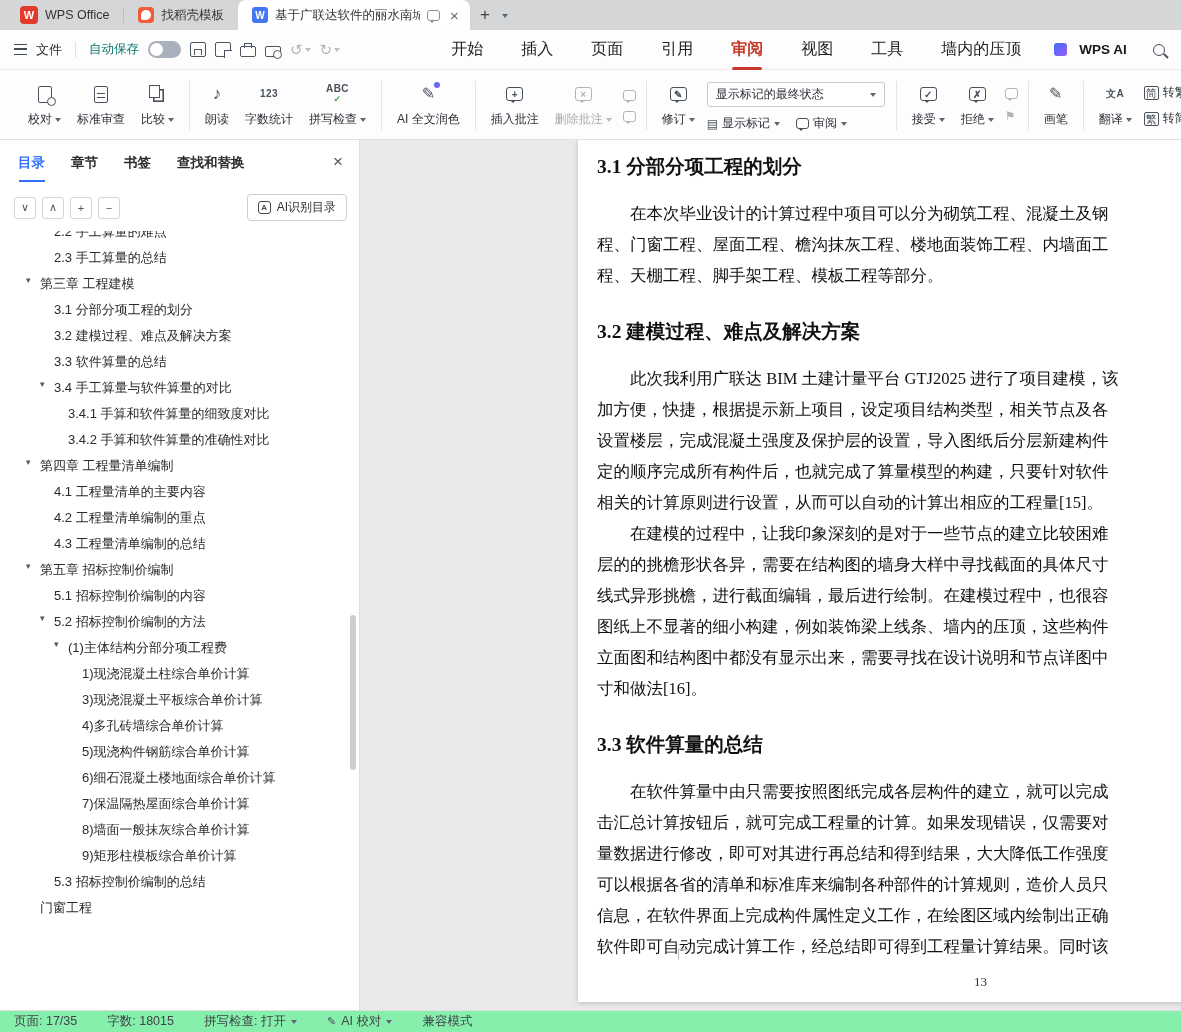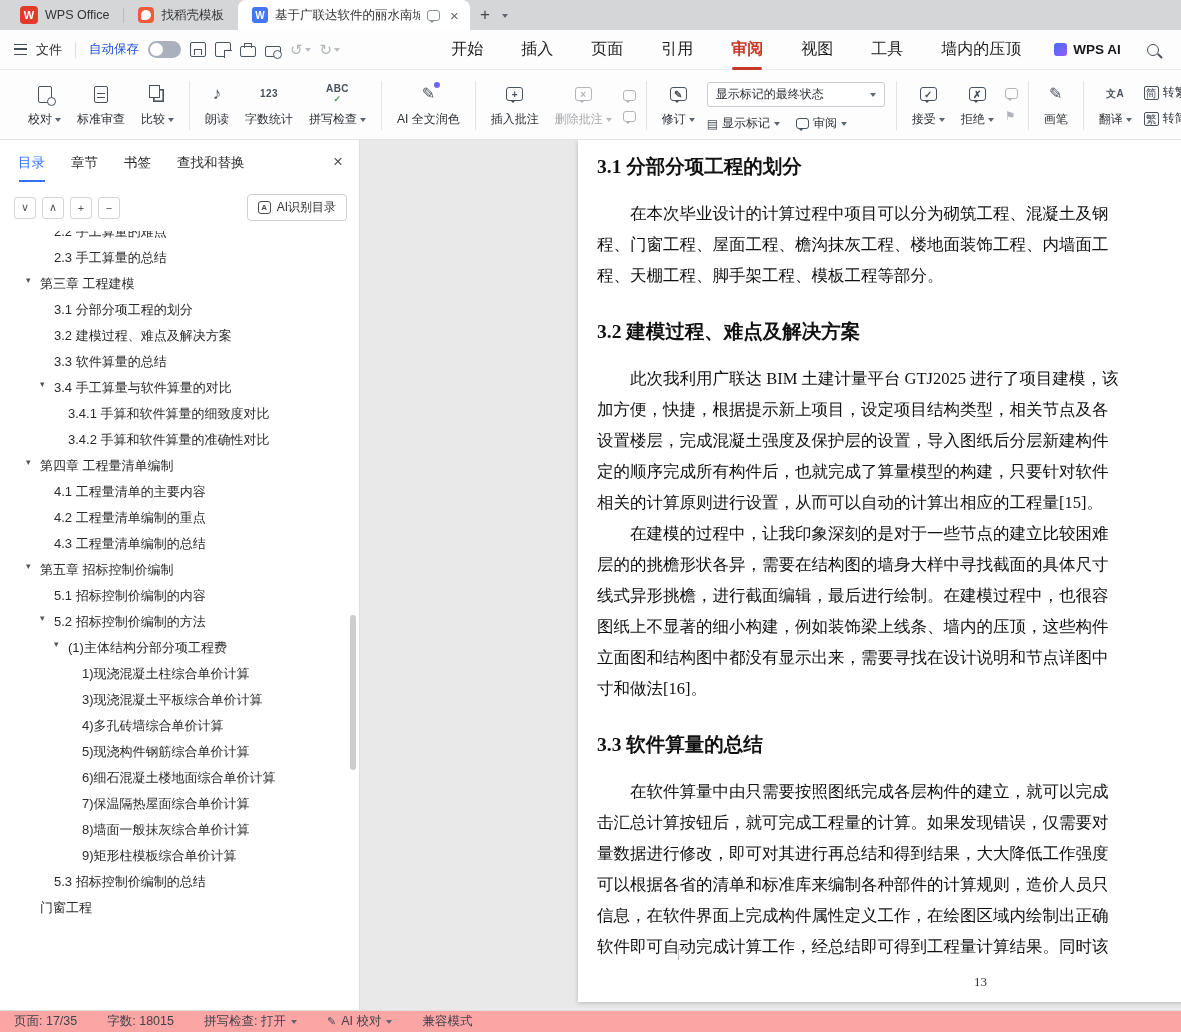--- a/index.html
+++ b/index.html
@@ -19,42 +19,42 @@
   .tclose{font-size:15px;color:#666;padding:0 3px;}
   .tplus{font-size:17px;color:#444;padding:0 10px;}
   .dcaret{display:inline-block;width:0;height:0;border:3.2px solid transparent;border-top:4px solid #5f6673;margin-top:4px;flex:none;}
   .tcaret{margin-left:2px;}
   
   .menubar{position:absolute;top:30px;left:0;right:0;height:40px;background:#fdfdfd;display:flex;align-items:center;border-bottom:1px solid #ececec;}
   .mb-left{display:flex;align-items:center;gap:9px;padding-left:14px;font-size:13px;color:#2e2e2e;}
   .i-burger{width:13px;height:11px;border-top:1.6px solid #454d57;border-bottom:1.6px solid #454d57;position:relative;}
   .i-burger::after{content:"";position:absolute;left:0;right:0;top:3.1px;height:1.6px;background:#454d57;}
   .mb-div{width:1px;height:16px;background:#e0e0e0;margin:0 4px;}
-  .autosave{font-size:12.5px;color:#1d4ed8;}
+  .autosave{font-size:12.5px;color:#0f766e;}
   .toggle{width:33px;height:17px;border-radius:9px;background:#aab1bd;position:relative;display:inline-block;}
   .toggle .knob{position:absolute;left:2px;top:2px;width:13px;height:13px;border-radius:50%;background:#fff;}
   .mbi{display:flex;align-items:center;gap:2px;color:#4a5560;}
   .ic{width:16px;height:15px;position:relative;color:#4a5560;}
   .ic-save{border:1.5px solid currentColor;border-radius:2px;}
   .ic-save::after{content:"";position:absolute;left:3px;right:3px;bottom:1px;height:5px;border:1.2px solid currentColor;border-bottom:none;}
   .ic-out{border:1.5px solid currentColor;border-radius:2px;}
   .ic-out::after{content:"";position:absolute;right:-2px;bottom:-2px;width:7px;height:7px;background:#fdfdfd;border-left:1.5px solid currentColor;border-top:1.5px solid currentColor;}
   .ic-print{height:11px;margin-top:3px;border:1.5px solid currentColor;border-radius:2px;}
   .ic-print::after{content:"";position:absolute;top:-4px;left:3px;right:3px;height:4px;border:1.4px solid currentColor;border-bottom:none;}
   .ic-prev{height:11px;margin-top:3px;border:1.5px solid currentColor;border-radius:2px;}
   .ic-prev::after{content:"";position:absolute;right:-2px;bottom:-3px;width:7px;height:7px;border:1.5px solid currentColor;border-radius:50%;background:#fdfdfd;}
   .arrglyph{font-size:15px;line-height:15px;}
   .disabled{opacity:.42;}
   .mb-tabs{display:flex;align-items:center;height:40px;margin-left:92px;}
   .mtab{position:relative;height:40px;display:flex;align-items:center;padding:0 19px;font-size:16px;color:#1f1f1f;white-space:nowrap;}
   .mtab.active{color:#c8392b;font-weight:bold;}
   .mtab.active::after{content:"";position:absolute;left:50%;transform:translateX(-50%);bottom:0;width:30px;height:3px;background:#c8392b;border-radius:2px;}
   .mb-right{margin-left:14px;display:flex;align-items:center;gap:26px;}
   .ai-mark{width:13px;height:13px;background:linear-gradient(135deg,#3f6df6,#9b5cf6);border-radius:3px;transform:rotate(0deg);display:inline-block;}
-  .wpsai{display:flex;align-items:center;gap:6px;font-size:13.5px;font-weight:bold;color:#17181c;}
+  .wpsai{display:flex;align-items:center;gap:12px;font-size:13.5px;font-weight:bold;color:#17181c;}
   .i-mag{width:12px;height:12px;border:1.7px solid #454d57;border-radius:50%;position:relative;display:inline-block;}
   .i-mag::after{content:"";position:absolute;width:6px;height:1.7px;background:#454d57;transform:rotate(45deg);right:-5px;bottom:-2px;}
   
   .ribbon{position:absolute;top:70px;left:0;right:0;height:70px;background:#fdfdfd;border-bottom:1px solid #e2e2e2;display:flex;align-items:stretch;padding:5px 0 3px 20px;overflow:hidden;white-space:nowrap;}
   .rbtn{display:flex;flex-direction:column;align-items:center;justify-content:flex-start;gap:4px;padding:6px 8px 2px;font-size:12px;color:#2b2f36;border-radius:4px;flex:none;}
   .ric{height:26px;display:flex;align-items:center;justify-content:center;color:#49515c;}
   .rl{display:flex;align-items:center;gap:3px;}
   .rdiv{width:1px;background:#e4e4e4;margin:6px 7px;flex:none;}
   .txt-ic{font-size:10px;font-weight:bold;letter-spacing:.5px;line-height:10px;text-align:center;}
   .txt-ic small{display:block;font-size:9px;color:#3f9d4e;}
@@ -73,21 +73,21 @@
   .rsmall{display:flex;align-items:center;gap:4px;}
   .ric-sm{font-size:12px;color:#49515c;}
   .i-bubble-s{width:13px;height:11px;border:1.4px solid #49515c;border-radius:3px;position:relative;}
   .i-bubble-s::after{content:"";position:absolute;left:2px;bottom:-5px;border:2.5px solid transparent;border-top-color:#49515c;}
   .stack-col{display:flex;flex-direction:column;gap:10px;justify-content:center;padding:4px 3px;flex:none;}
   .conv-col{display:flex;flex-direction:column;gap:9px;justify-content:center;padding:4px 4px;font-size:12px;color:#2b2f36;flex:none;}
   .conv-pre{font-size:11px;color:#49515c;border:1px solid #49515c;border-radius:2px;padding:0 1px;line-height:12px;}
   
   .sidebar{position:absolute;left:0;top:140px;bottom:22px;width:360px;background:#fff;border-right:1px solid #dedede;}
   .sb-tabs{position:relative;height:46px;display:flex;align-items:center;gap:26px;padding-left:18px;font-size:13.5px;color:#2c2c2c;}
-  .sbtab{position:relative;white-space:nowrap;}
+  .sbtab{position:relative;white-space:nowrap;font-weight:bold;}
   .sbtab.active{color:#3370ff;}
   .sbtab.active::after{content:"";position:absolute;left:50%;transform:translateX(-50%);bottom:-10px;width:26px;height:2px;background:#3370ff;}
   .sb-close{position:absolute;right:16px;top:12px;font-size:17px;color:#555;}
   .sb-tools{position:relative;z-index:2;background:#fff;display:flex;align-items:center;gap:6px;padding:8px 12px 10px 14px;}
   .sqbtn{width:22px;height:22px;border:1px solid #d4d4d4;border-radius:3px;display:flex;align-items:center;justify-content:center;font-size:11px;color:#555;}
   .aibtn{margin-left:auto;display:flex;align-items:center;gap:6px;border:1px solid #cfcfcf;border-radius:4px;padding:4px 10px;font-size:12px;color:#333;}
   .i-airec{width:13px;height:13px;border:1.4px solid #4a4a4a;border-radius:3px;display:flex;align-items:center;justify-content:center;font-size:8px;font-weight:bold;color:#4a4a4a;}
   .tree{margin-top:-8px;overflow:hidden;height:calc(100% - 98px);font-size:13px;color:#2b2b2b;}
   .tree-item{height:26px;display:flex;align-items:flex-start;padding-left:calc(12px + var(--lvl,1)*14px);white-space:nowrap;}
   .tri{width:14px;font-size:9px;color:#555;visibility:hidden;flex:none;}
@@ -97,21 +97,21 @@
   .docarea{position:absolute;left:360px;top:140px;right:0;bottom:22px;background:#e9e9e9;overflow:hidden;}
   .page{position:absolute;left:218px;top:0;width:810px;height:862px;background:#fff;box-shadow:0 1px 5px rgba(0,0,0,.2);padding:6px 0 0 19px;overflow:hidden;}
   .blk{white-space:nowrap;color:#111;}
   .blk.h2{font-family:"Liberation Serif",serif;font-weight:bold;font-size:19.5px;line-height:30px;margin:6px 0 16px;}
   .blk.gap{margin-top:26px;}
   .blk.line{font-family:"Liberation Serif",serif;font-size:16.5px;line-height:31px;height:31px;}
   .blk.indent{text-indent:33px;}
   .pageno{position:absolute;left:396px;bottom:12px;font-family:"Liberation Serif",serif;font-size:13px;color:#333;}
   .corner-mark{position:absolute;left:100px;bottom:42px;width:11px;height:11px;border-left:1.5px solid #b9bdc4;border-top:1.5px solid #b9bdc4;}
   
-  .statusbar{position:absolute;left:0;right:0;bottom:0;height:22px;background:#fca5a5;border-top:1px solid #e0e0e0;display:flex;align-items:center;gap:30px;padding:0 14px;font-size:12.5px;color:#40434a;}
+  .statusbar{position:absolute;left:0;right:0;bottom:0;height:22px;background:#86efac;border-top:1px solid #e0e0e0;display:flex;align-items:center;gap:30px;padding:0 14px;font-size:12.5px;color:#40434a;}
   .sb-item{display:flex;align-items:center;gap:5px;white-space:nowrap;}
   .sb-ic{font-size:11px;color:#49515c;}
 </style>
 </head>
 <body>
 
 <div class="tabbar">
   <div class="ttab">
     <span class="logo-wps">W</span>
     <span>WPS Office</span>

